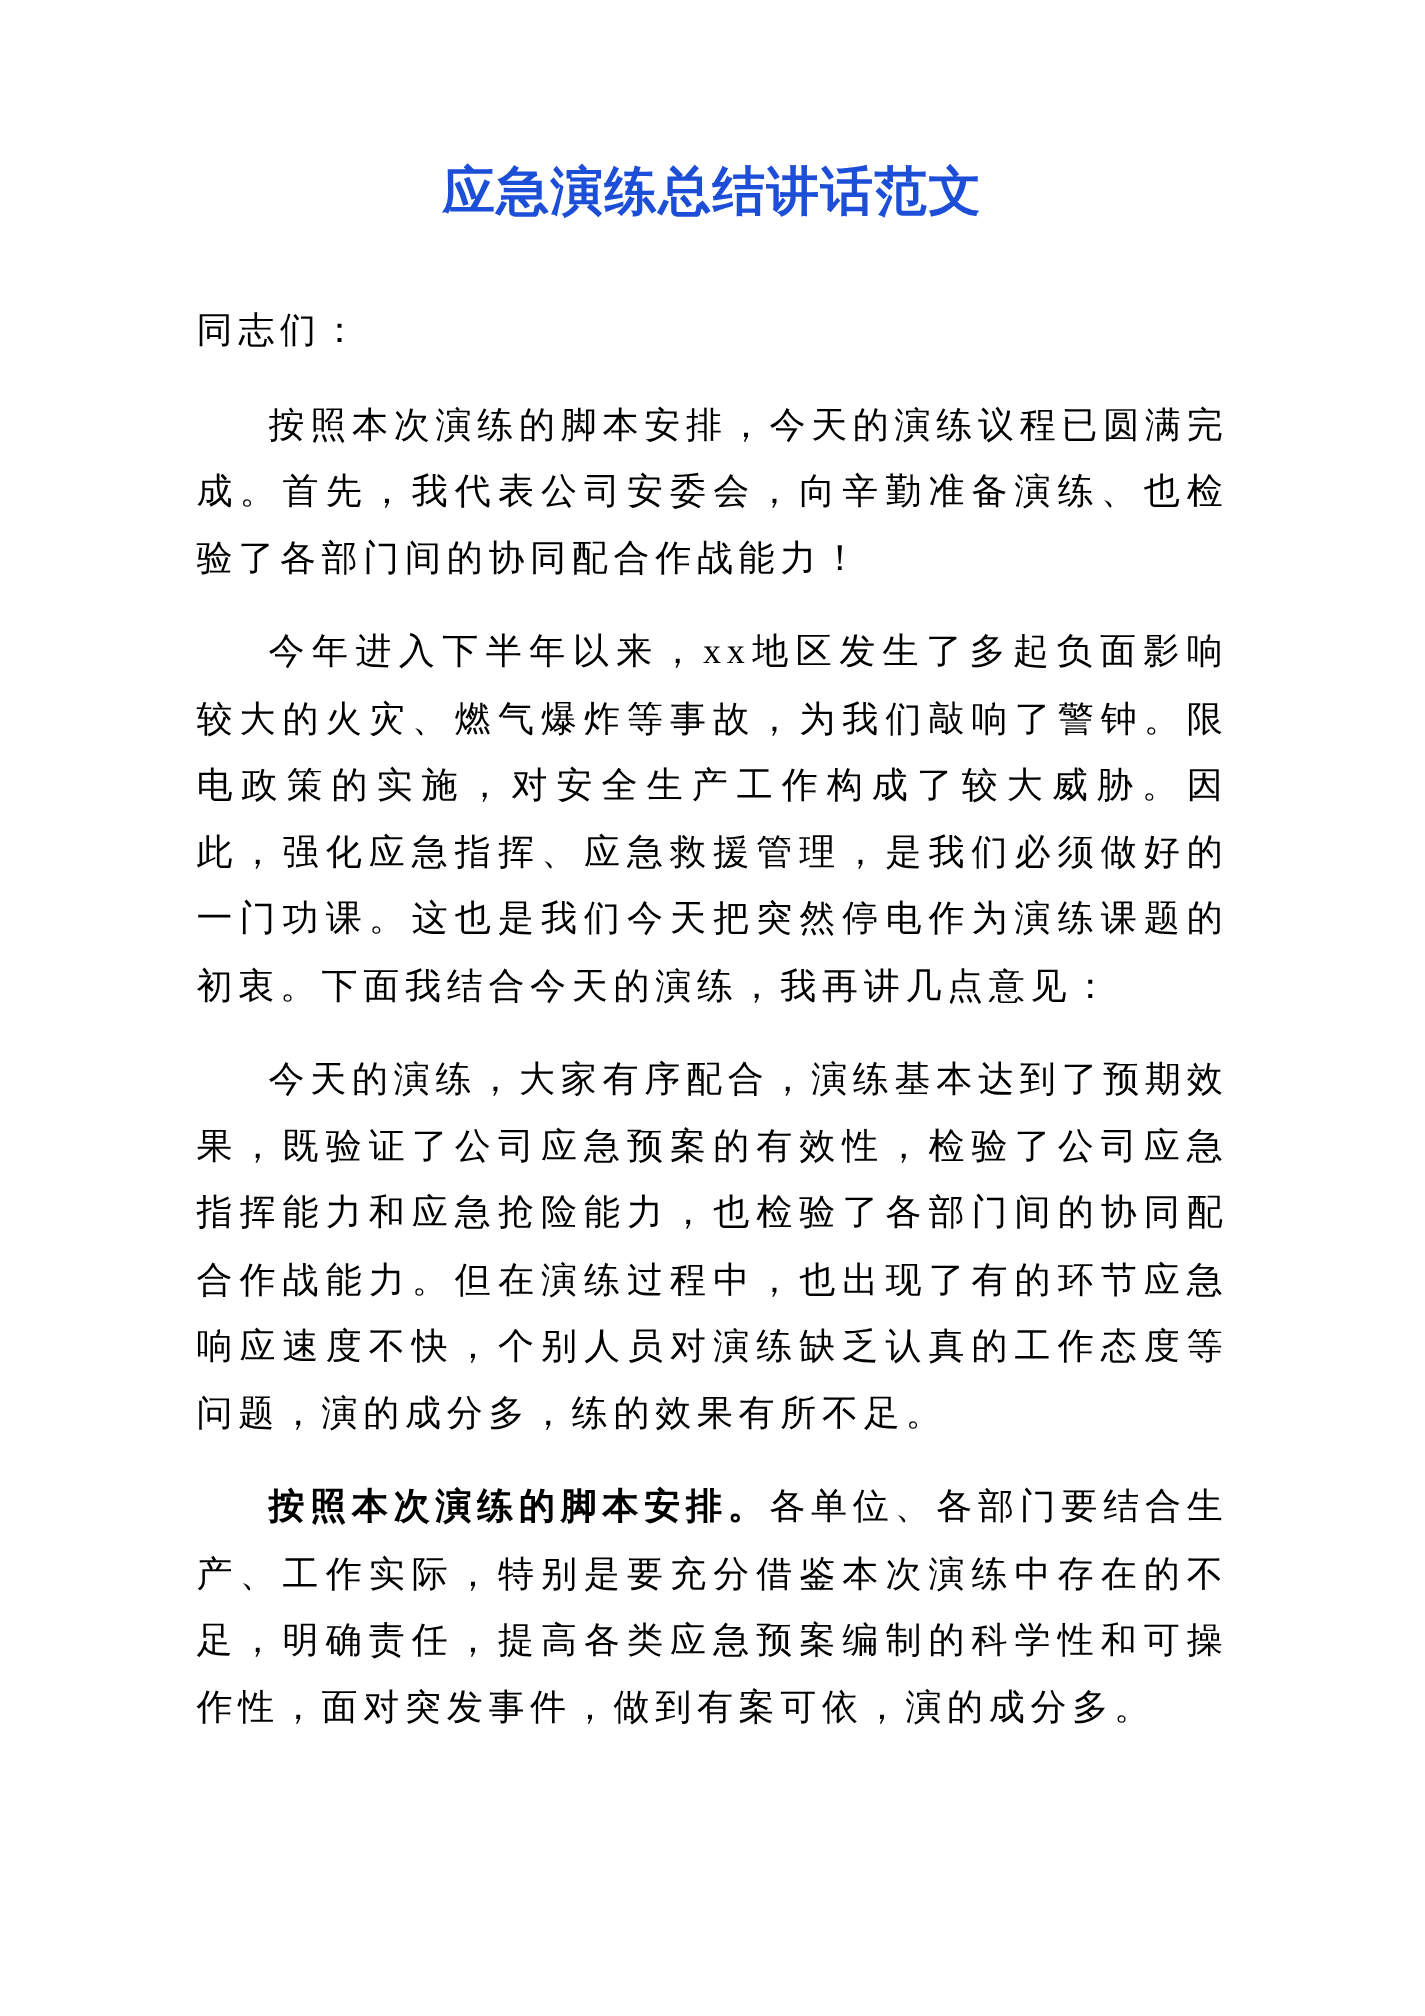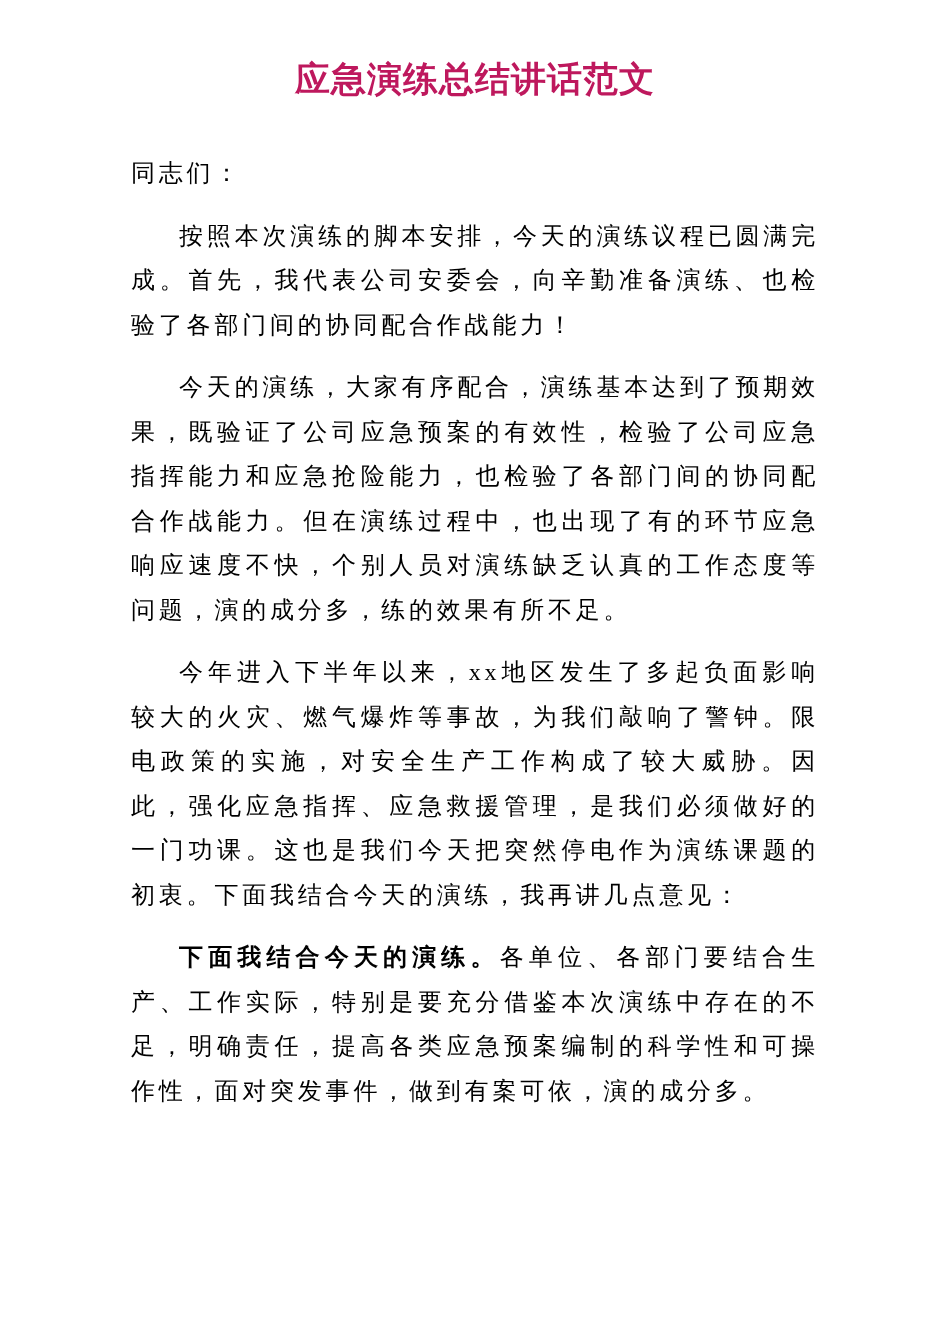--- a/index.html
+++ b/index.html
@@ -15,27 +15,27 @@
     overflow: hidden;
   }
   .page {
     position: relative;
     width: 950px;
     height: 1344px;
     background: #ffffff;
   }
   .doc-title {
     margin: 0;
-    padding-top: 55px;
+    padding-top: 103px;
     text-align: center;
     font-size: 35px;
     font-weight: 700;
     line-height: 50px;
     letter-spacing: 1px;
-    color: #be185d;
+    color: #1d4ed8;
   }
   .doc-body {
     margin: 46px auto 0 auto;
     width: 724px;
   }
   .doc-body p {
     margin: 18px;
     font-size: 24px;
     line-height: 44.5px;
     letter-spacing: 3.8px;
@@ -54,19 +54,19 @@
 <body>
 
 <div class="page">
   <h1 class="doc-title">应急演练总结讲话范文</h1>
 
   <div class="doc-body">
     <p>同志们：</p>
 
     <p class="indent">按照本次演练的脚本安排，今天的演练议程已圆满完成。首先，我代表公司安委会，向辛勤准备演练、也检验了各部门间的协同配合作战能力！</p>
 
+    <p class="indent">今年进入下半年以来，xx地区发生了多起负面影响较大的火灾、燃气爆炸等事故，为我们敲响了警钟。限电政策的实施，对安全生产工作构成了较大威胁。因此，强化应急指挥、应急救援管理，是我们必须做好的一门功课。这也是我们今天把突然停电作为演练课题的初衷。下面我结合今天的演练，我再讲几点意见：</p>
+
     <p class="indent">今天的演练，大家有序配合，演练基本达到了预期效果，既验证了公司应急预案的有效性，检验了公司应急指挥能力和应急抢险能力，也检验了各部门间的协同配合作战能力。但在演练过程中，也出现了有的环节应急响应速度不快，个别人员对演练缺乏认真的工作态度等问题，演的成分多，练的效果有所不足。</p>
 
-    <p class="indent">今年进入下半年以来，xx地区发生了多起负面影响较大的火灾、燃气爆炸等事故，为我们敲响了警钟。限电政策的实施，对安全生产工作构成了较大威胁。因此，强化应急指挥、应急救援管理，是我们必须做好的一门功课。这也是我们今天把突然停电作为演练课题的初衷。下面我结合今天的演练，我再讲几点意见：</p>
-
-    <p class="indent"><span class="lead-bold">下面我结合今天的演练。</span><span>各单位、各部门要结合生产、工作实际，特别是要充分借鉴本次演练中存在的不足，明确责任，提高各类应急预案编制的科学性和可操作性，面对突发事件，做到有案可依，演的成分多。</span></p>
+    <p class="indent"><span class="lead-bold">按照本次演练的脚本安排。</span><span>各单位、各部门要结合生产、工作实际，特别是要充分借鉴本次演练中存在的不足，明确责任，提高各类应急预案编制的科学性和可操作性，面对突发事件，做到有案可依，演的成分多。</span></p>
   </div>
 </div>
 
 </body></html>

